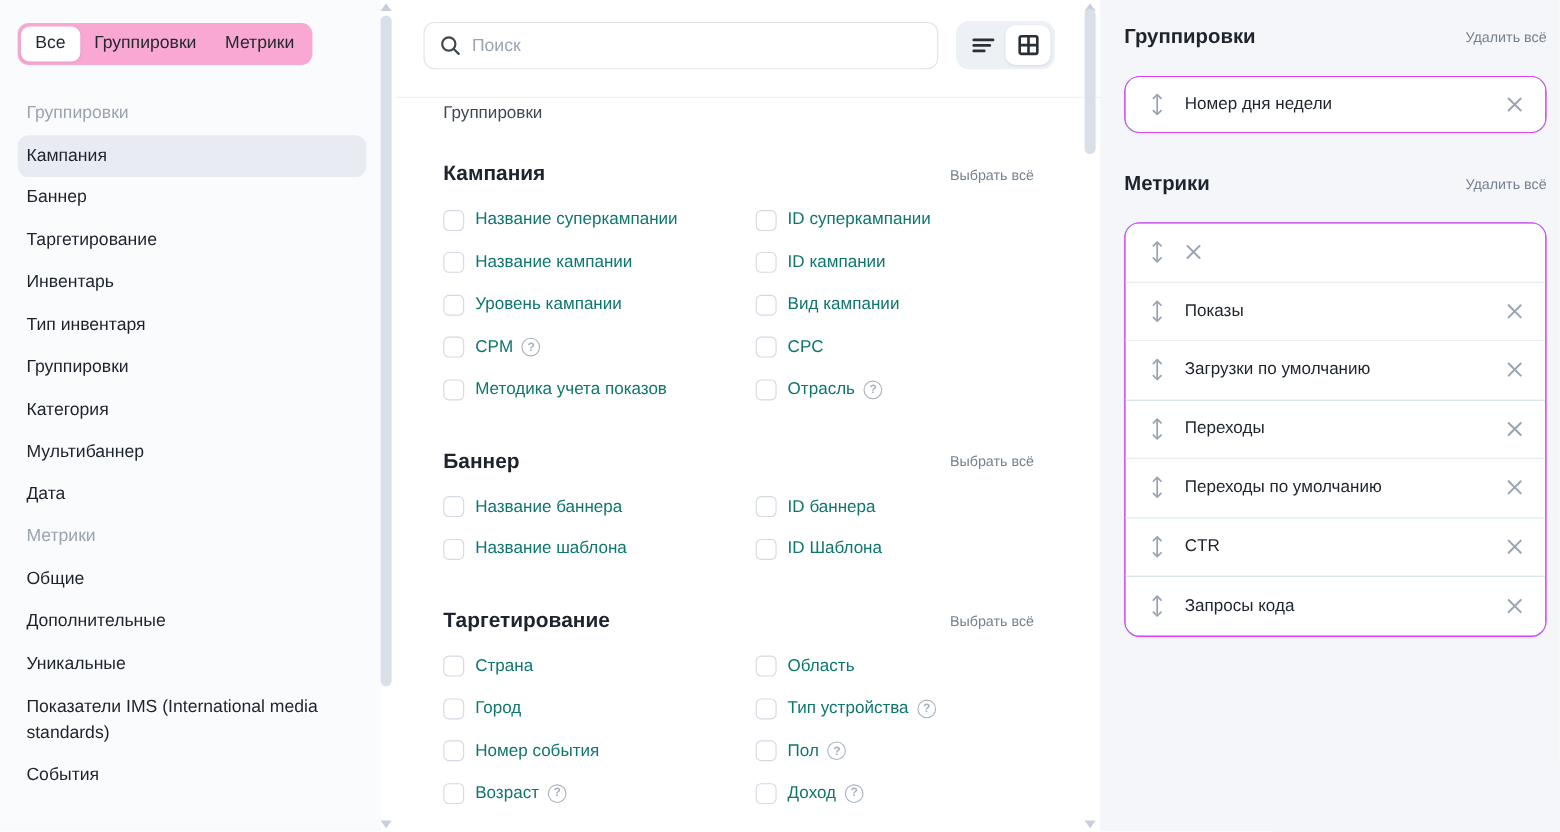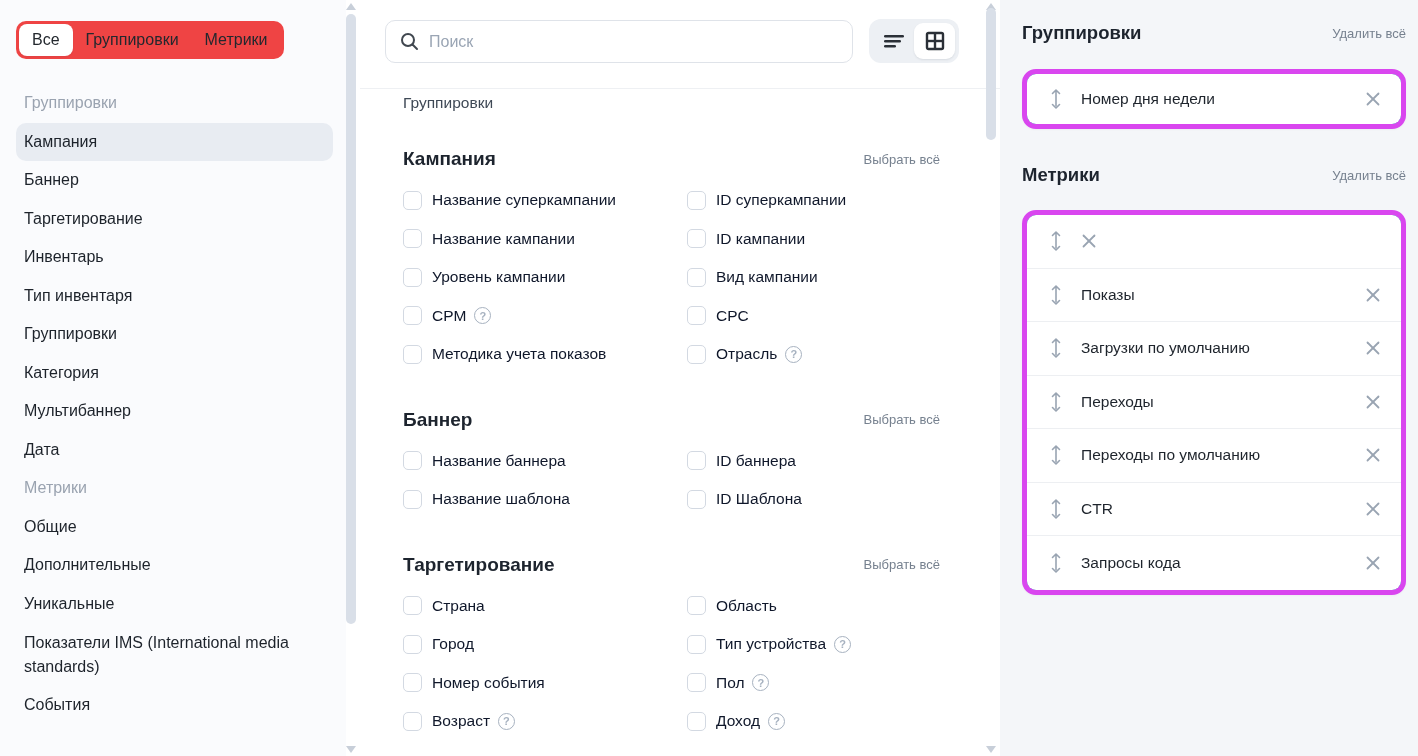--- a/index.html
+++ b/index.html
@@ -6,21 +6,21 @@
   html,body { width:1418px; height:756px; overflow:hidden; }
   body {
     font-family:"Liberation Sans","DejaVu Sans",sans-serif;
     color:#1e242c; background:#fff; position:relative;
   }
   .app { position:absolute; inset:0; }
 
   
   .sidebar { position:absolute; left:0; top:0; width:346px; height:756px; background:#fafbfd; }
   .tabs {
-    display:inline-flex; margin:21px 0 0 16px; background:#ef4444;
+    display:inline-flex; margin:21px 0 0 16px; background:#f9a8d4;
     border-radius:10px; padding:3px; align-items:center;
   }
   .tab {
     border:none; background:transparent; font:16px "Liberation Sans",sans-serif;
     color:#23282e; padding:7px 13px; border-radius:8px; cursor:pointer; white-space:nowrap;
   }
   .tab.active { background:#fff; box-shadow:0 1px 2px rgba(40,50,65,.08); }
   .side-list { margin-top:25px; }
   .side-header {
     height:38.5px; display:flex; align-items:center; padding-left:24px;
@@ -78,38 +78,38 @@
   .group-title { font-size:19px; font-weight:bold; color:#1d242e; }
   .ghost-link { font-size:13px; color:#76818f; text-decoration:none; cursor:pointer; }
   .check-grid {
     margin-top:10px; display:grid; grid-template-columns:284px 1fr; grid-auto-rows:38.5px;
   }
   .check-item { display:flex; align-items:center; cursor:pointer; }
   .checkbox {
     width:19px; height:19px; border:1.5px solid #d3d9e2; border-radius:5px;
     background:#fff; flex:none; margin-right:10px;
   }
-  .check-label { font-size:15.5px; color:#0f172a; }
+  .check-label { font-size:15.5px; color:#0f766e; }
   .help {
     width:17px; height:17px; border:1.6px solid #a7b2c0; border-radius:50%;
     color:#a7b2c0; font-size:11px; font-weight:bold; display:inline-flex;
     align-items:center; justify-content:center; margin-left:8px; flex:none; cursor:pointer;
   }
 
   
   .selected-panel {
     position:absolute; left:1000px; top:0; width:418px; height:756px;
     background:#f4f6f9; padding:0 12px 0 22px;
   }
   .sel-header { display:flex; align-items:center; justify-content:space-between; height:20px; }
   .sel-header.first { margin-top:23px; }
   .sel-header.second { margin-top:36px; }
   .sel-title { font-size:18.5px; font-weight:bold; color:#1d242e; }
   .card {
-    background:#0369a1; border:5px solid #d946ef; border-radius:14px;
+    background:#0369a1; border:1px solid #d946ef; border-radius:14px;
     box-shadow:0 1px 2px rgba(40,50,65,.04); overflow:hidden;
   }
   .card.single { margin-top:26px; }
   .card.list { margin-top:25px; }
   .sel-row {
     height:50px; display:flex; align-items:center; padding:0 20px 0 22px; background:#fff;
   }
   .card.list .sel-row { height:53.5px; border-bottom:1px solid #edeff2; }
   .card.list .sel-row:last-child { border-bottom:none; }
   .drag { flex:none; margin-right:18px; display:flex; cursor:grab; }

